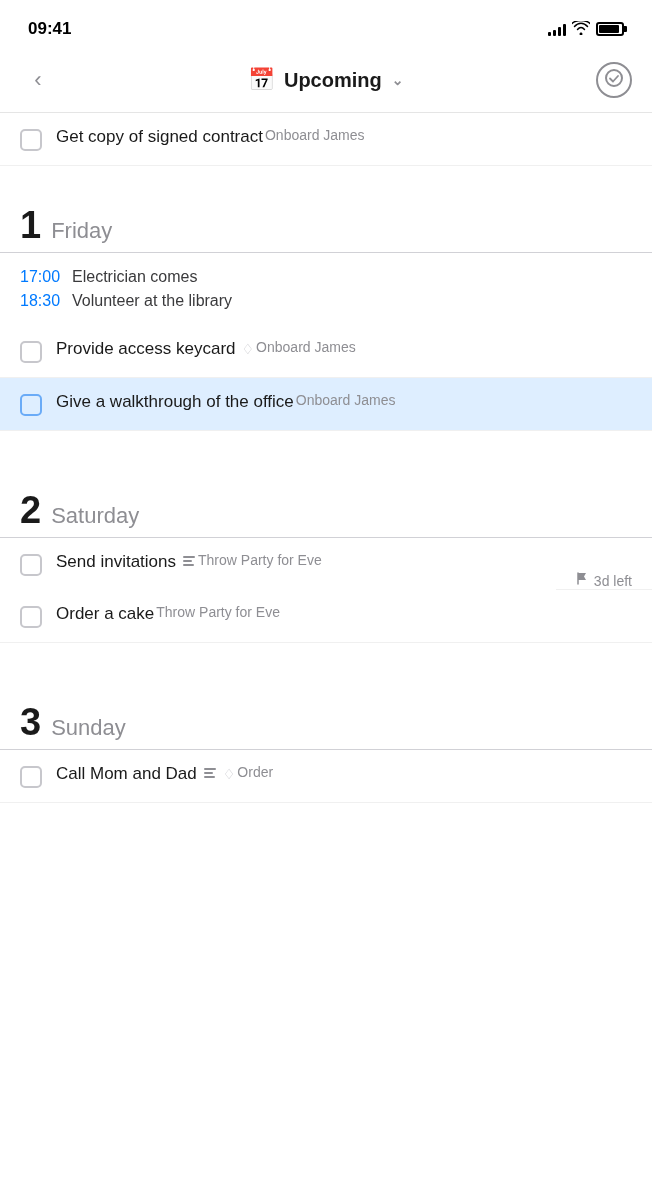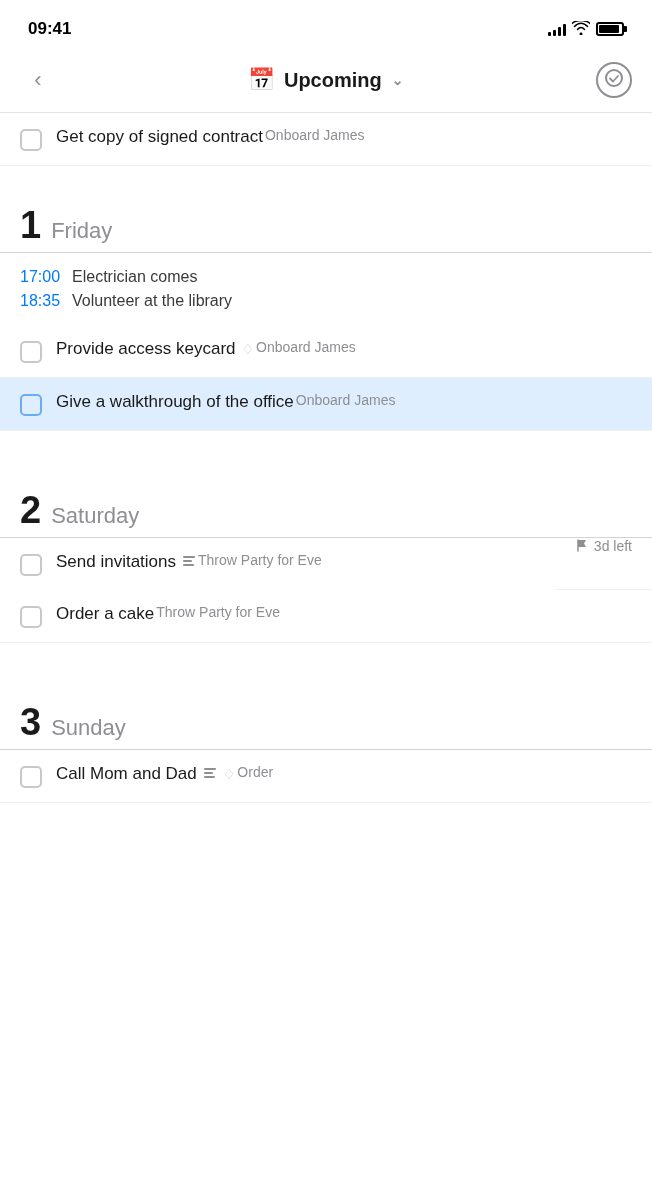--- a/index.html
+++ b/index.html
@@ -301,21 +301,21 @@
       <span class="day-number">1</span>
       <span class="day-name">Friday</span>
     </div>
 
     <div class="calendar-events">
       <div class="cal-event">
         <span class="cal-time">17:00</span>
         <span class="cal-title">Electrician comes</span>
       </div>
       <div class="cal-event">
-        <span class="cal-time">18:35</span>
+        <span class="cal-time">18:30</span>
         <span class="cal-title">Volunteer at the library</span>
       </div>
     </div>
 
     <div class="task-item">
       <div class="task-checkbox"></div>
       <div class="task-text-wrap">
         <span class="task-title">
           Provide access keycard
           <span class="tag-icon">♢</span>
@@ -352,21 +352,21 @@
               <svg width="14" height="14" viewBox="0 0 14 14" fill="none">
                 <rect x="1" y="2" width="12" height="2" rx="1" fill="#8e8e93"></rect>
                 <rect x="1" y="6" width="9" height="2" rx="1" fill="#8e8e93"></rect>
                 <rect x="1" y="10" width="11" height="2" rx="1" fill="#8e8e93"></rect>
               </svg>
             </span>
           </span>
           <span class="task-project">Throw Party for Eve</span>
         </div>
       </div>
-      <div style="display:flex; align-items:flex-start; padding: 0 20px; border-bottom:1px solid #f0f0f0;">
+      <div style="display:flex; align-items:flex-end; padding: 0 20px; border-bottom:1px solid #f0f0f0;">
         <span style="margin-right:4px;">
           <svg width="14" height="14" viewBox="0 0 14 14" fill="none">
             <path d="M2 2 L2 13" stroke="#8e8e93" stroke-width="1.5" stroke-linecap="round"></path>
             <path d="M2 2 L10 2 L8 5.5 L10 9 L2 9 Z" fill="#8e8e93"></path>
           </svg>
         </span>
         <span style="color:#8e8e93; font-size:14px;">3d left</span>
       </div>
     </div>
 

